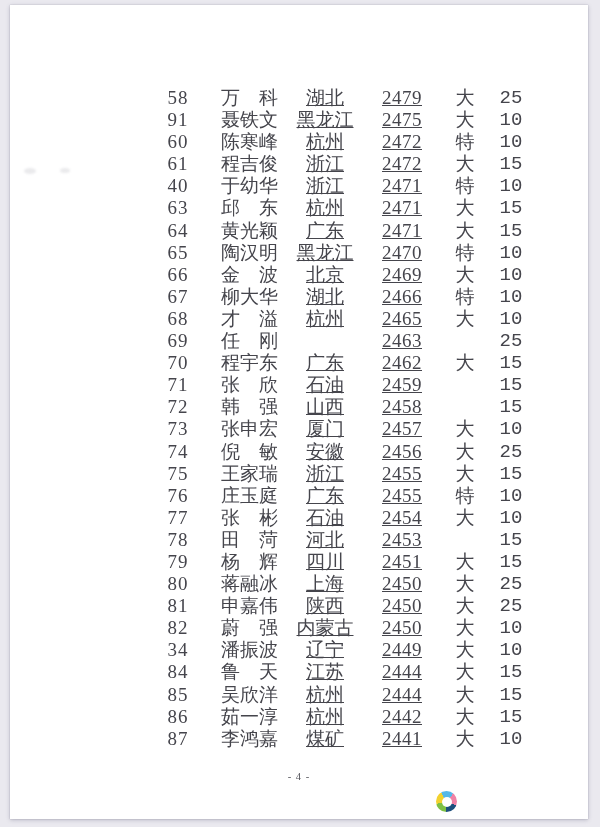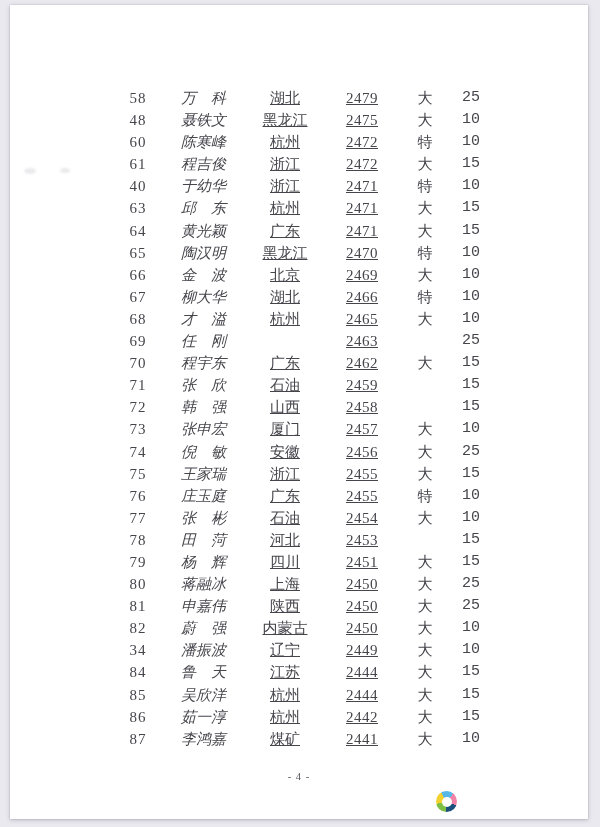--- a/index.html
+++ b/index.html
@@ -24,27 +24,28 @@
   .table {
     position: absolute;
     left: 0;
     top: 82px;
     width: 100%;
   }
   .row {
     display: flex;
     height: 22.1px;
     line-height: 22.1px;
-    font-size: 15px;
+    font-size: 19px;
     color: #45454c;
     white-space: pre;
+    margin-left: 40px;
   }
   .cell { display: block; text-align: center; overflow: visible; }
   .cell.rank   { width: 60px; margin-left: 98px; letter-spacing: 1px; }
-  .cell.name   { width: 52px; margin-left: 13px; text-align: left; font-style: italic; }
+  .cell.name   { width: 52px; margin-left: 13px; text-align: left; }
   .cell.region { width: 66px; margin-left: 19px; text-decoration: underline; }
   .cell.rating { width: 52px; margin-left: 18px; letter-spacing: 0.5px; text-decoration: underline; }
   .cell.title  { width: 30px; margin-left: 22px; }
   .cell.k      { width: 32px; margin-left: 15px; font-family: Liberation Mono, monospace; }
   .page-num {
     position: absolute;
     left: 0;
     right: 0;
     top: 766px;
     text-align: center;
@@ -78,21 +79,21 @@
 </style>
 </head>
 <body>
 
 <div class="page">
   <span class="smudge s1"></span>
   <span class="smudge s2"></span>
 
   <div class="table">
       <div class="row"><span class="cell rank">58</span><span class="cell name">万　科</span><span class="cell region">湖北</span><span class="cell rating">2479</span><span class="cell title">大</span><span class="cell k">25</span></div>
-      <div class="row"><span class="cell rank">48</span><span class="cell name">聂铁文</span><span class="cell region">黑龙江</span><span class="cell rating">2475</span><span class="cell title">大</span><span class="cell k">10</span></div>
+      <div class="row"><span class="cell rank">91</span><span class="cell name">聂铁文</span><span class="cell region">黑龙江</span><span class="cell rating">2475</span><span class="cell title">大</span><span class="cell k">10</span></div>
       <div class="row"><span class="cell rank">60</span><span class="cell name">陈寒峰</span><span class="cell region">杭州</span><span class="cell rating">2472</span><span class="cell title">特</span><span class="cell k">10</span></div>
       <div class="row"><span class="cell rank">61</span><span class="cell name">程吉俊</span><span class="cell region">浙江</span><span class="cell rating">2472</span><span class="cell title">大</span><span class="cell k">15</span></div>
       <div class="row"><span class="cell rank">40</span><span class="cell name">于幼华</span><span class="cell region">浙江</span><span class="cell rating">2471</span><span class="cell title">特</span><span class="cell k">10</span></div>
       <div class="row"><span class="cell rank">63</span><span class="cell name">邱　东</span><span class="cell region">杭州</span><span class="cell rating">2471</span><span class="cell title">大</span><span class="cell k">15</span></div>
       <div class="row"><span class="cell rank">64</span><span class="cell name">黄光颖</span><span class="cell region">广东</span><span class="cell rating">2471</span><span class="cell title">大</span><span class="cell k">15</span></div>
       <div class="row"><span class="cell rank">65</span><span class="cell name">陶汉明</span><span class="cell region">黑龙江</span><span class="cell rating">2470</span><span class="cell title">特</span><span class="cell k">10</span></div>
       <div class="row"><span class="cell rank">66</span><span class="cell name">金　波</span><span class="cell region">北京</span><span class="cell rating">2469</span><span class="cell title">大</span><span class="cell k">10</span></div>
       <div class="row"><span class="cell rank">67</span><span class="cell name">柳大华</span><span class="cell region">湖北</span><span class="cell rating">2466</span><span class="cell title">特</span><span class="cell k">10</span></div>
       <div class="row"><span class="cell rank">68</span><span class="cell name">才　溢</span><span class="cell region">杭州</span><span class="cell rating">2465</span><span class="cell title">大</span><span class="cell k">10</span></div>
       <div class="row"><span class="cell rank">69</span><span class="cell name">任　刚</span><span class="cell region"></span><span class="cell rating">2463</span><span class="cell title"></span><span class="cell k">25</span></div>

